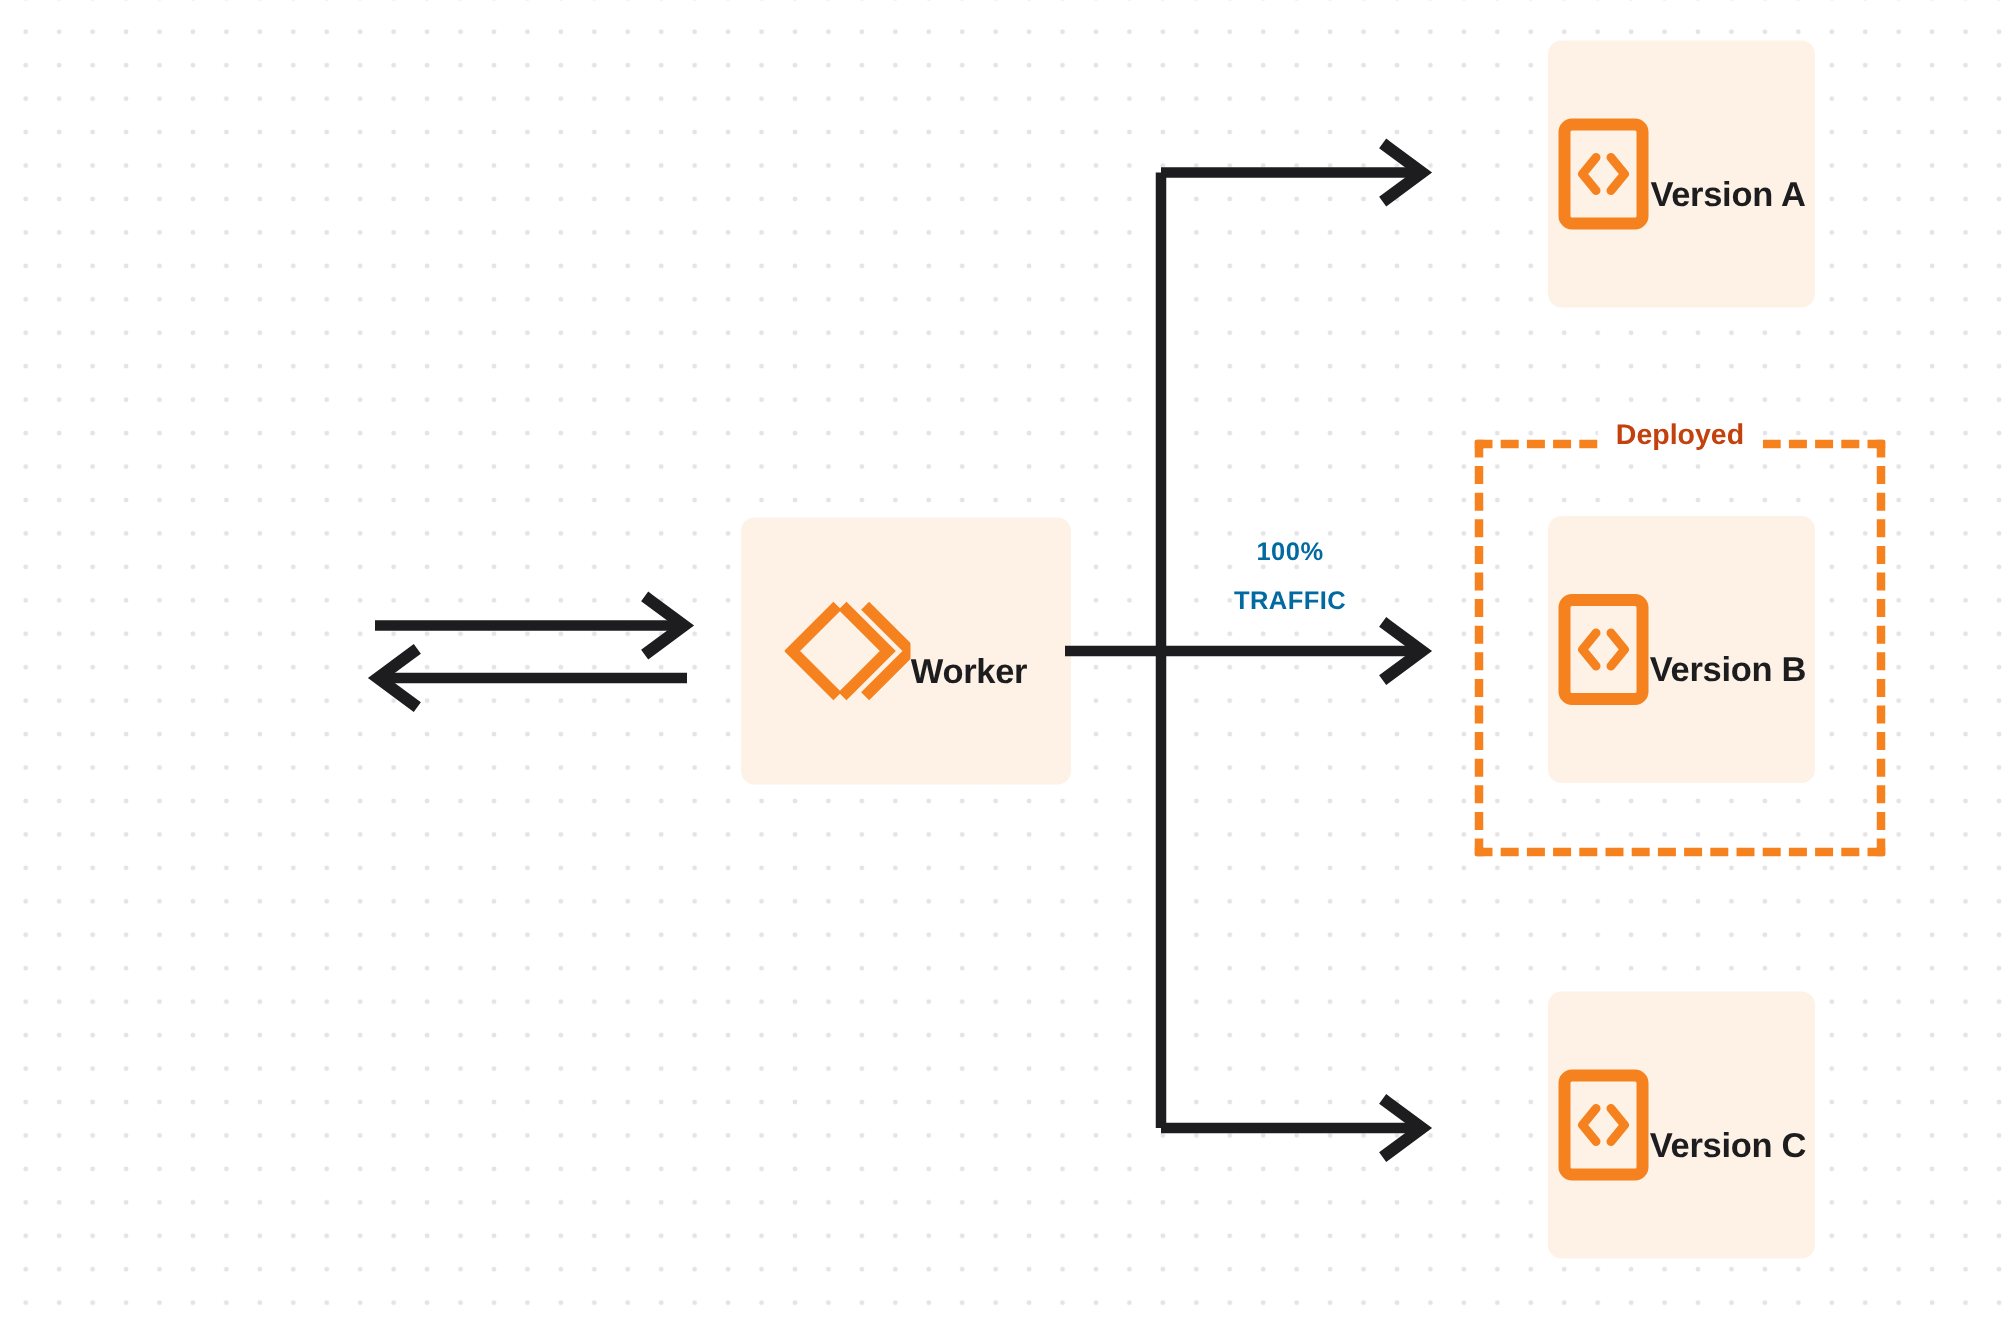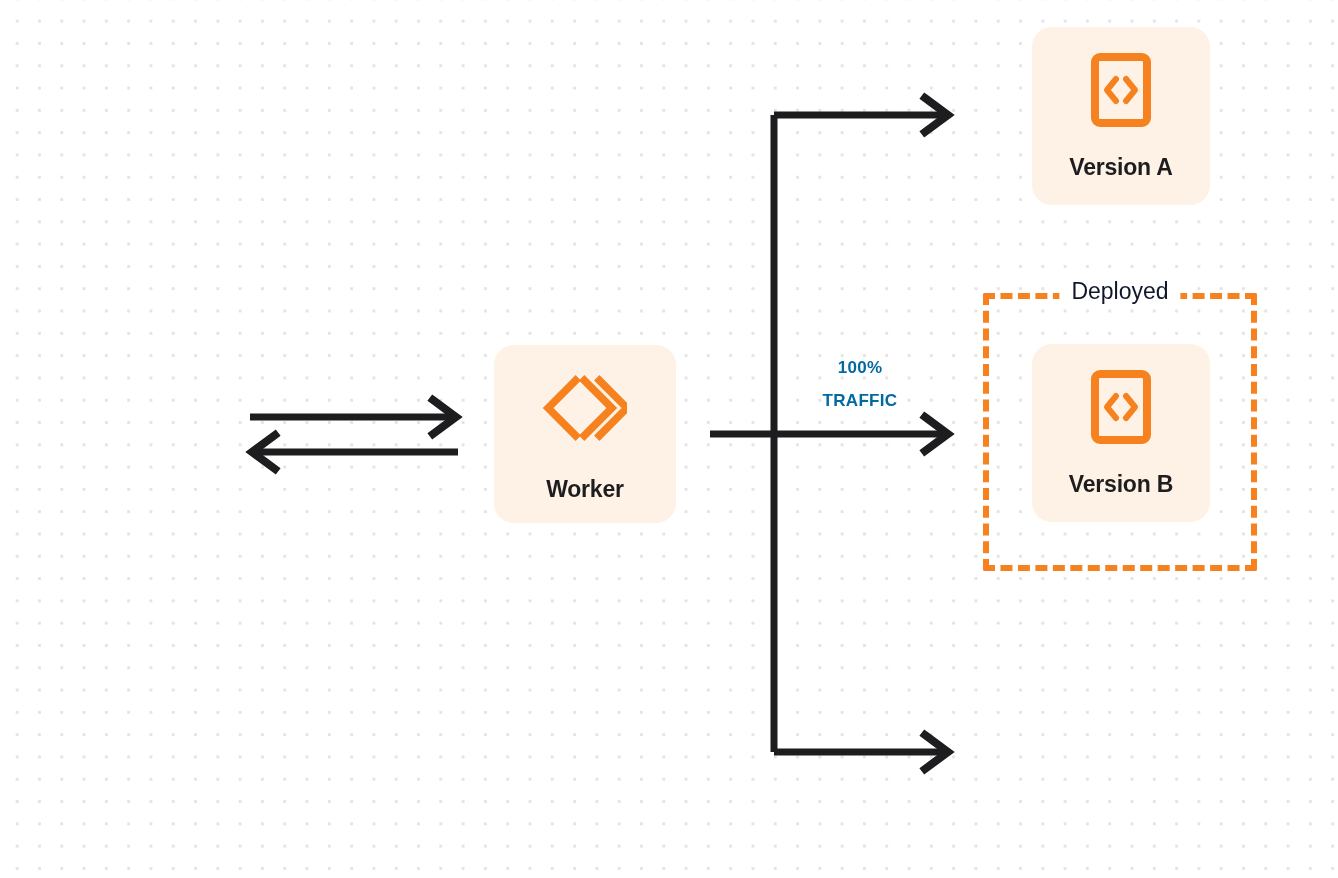--- a/index.html
+++ b/index.html
@@ -21,23 +21,23 @@
 
   #canvas {
     position: relative;
     width: 1338px;
     height: 878px;
   }
 
   
   .node {
     position: absolute;
-    border-radius: 20px;
+    border-radius: 9px;
     display: flex;
-    flex-direction: column;
+    flex-direction: row;
     align-items: center;
     justify-content: center;
   }
 
   .node-label {
     font-size: 23px;
     font-weight: 700;
     color: #1d1d1f;
     letter-spacing: -0.2px;
     white-space: nowrap;
@@ -49,21 +49,21 @@
     top: 345px;
     width: 182px;
     height: 178px;
     background: #f3f4f5;
   }
 
   
   #worker-node {
     left: 494px;
     top: 345px;
-    width: 182px;
+    width: 220px;
     height: 178px;
     background: #fdf2e5;
   }
   #worker-node .node-label { margin-top: 26px; }
 
   
   .version-node {
     width: 178px;
     height: 178px;
     background: #fdf2e5;
@@ -92,23 +92,23 @@
     border: 6px dashed #f6821f;
     border-radius: 2px;
   }
   #deployed-label {
     position: absolute;
     top: -17px;
     left: 50%;
     transform: translateX(-50%);
     background: #ffffff;
     padding: 0 12px;
-    font-size: 23px;
-    font-weight: 400;
-    color: #0f172a;
+    font-size: 19px;
+    font-weight: 700;
+    color: #c2410c;
     white-space: nowrap;
     line-height: 30px;
   }
 
   
   .connector-layer {
     position: absolute;
     left: 0; top: 0;
     width: 1338px;
     height: 878px;
@@ -170,20 +170,30 @@
     <span>
       <svg class="code-doc-icon" viewBox="0 0 62 76" fill="none" aria-hidden="true">
         <rect x="5" y="5" width="52" height="66" rx="5" stroke="#f6821f" stroke-width="8"></rect>
         <path d="M26 27 L17 38 L26 49" stroke="#f6821f" stroke-width="6" stroke-linecap="round" stroke-linejoin="round"></path>
         <path d="M36 27 L45 38 L36 49" stroke="#f6821f" stroke-width="6" stroke-linecap="round" stroke-linejoin="round"></path>
       </svg>
     </span>
     <div class="node-label">Version B</div>
   </div>
 
+  <div class="node version-node" id="version-c-node">
+    <span>
+      <svg class="code-doc-icon" viewBox="0 0 62 76" fill="none" aria-hidden="true">
+        <rect x="5" y="5" width="52" height="66" rx="5" stroke="#f6821f" stroke-width="8"></rect>
+        <path d="M26 27 L17 38 L26 49" stroke="#f6821f" stroke-width="6" stroke-linecap="round" stroke-linejoin="round"></path>
+        <path d="M36 27 L45 38 L36 49" stroke="#f6821f" stroke-width="6" stroke-linecap="round" stroke-linejoin="round"></path>
+      </svg>
+    </span>
+    <div class="node-label">Version C</div>
+  </div>
 
   <svg class="connector-layer" viewBox="0 0 1338 878">
     <g stroke="#1d1d1f" fill="none" stroke-width="7" stroke-linecap="butt" stroke-linejoin="miter">
 
       <g>
         <path d="M250 417 L452 417"></path>
         <path d="M433 400 L456 417 L433 434" stroke-width="8" stroke-linecap="square" stroke-linejoin="miter"></path>
       </g>
 
       <g>

